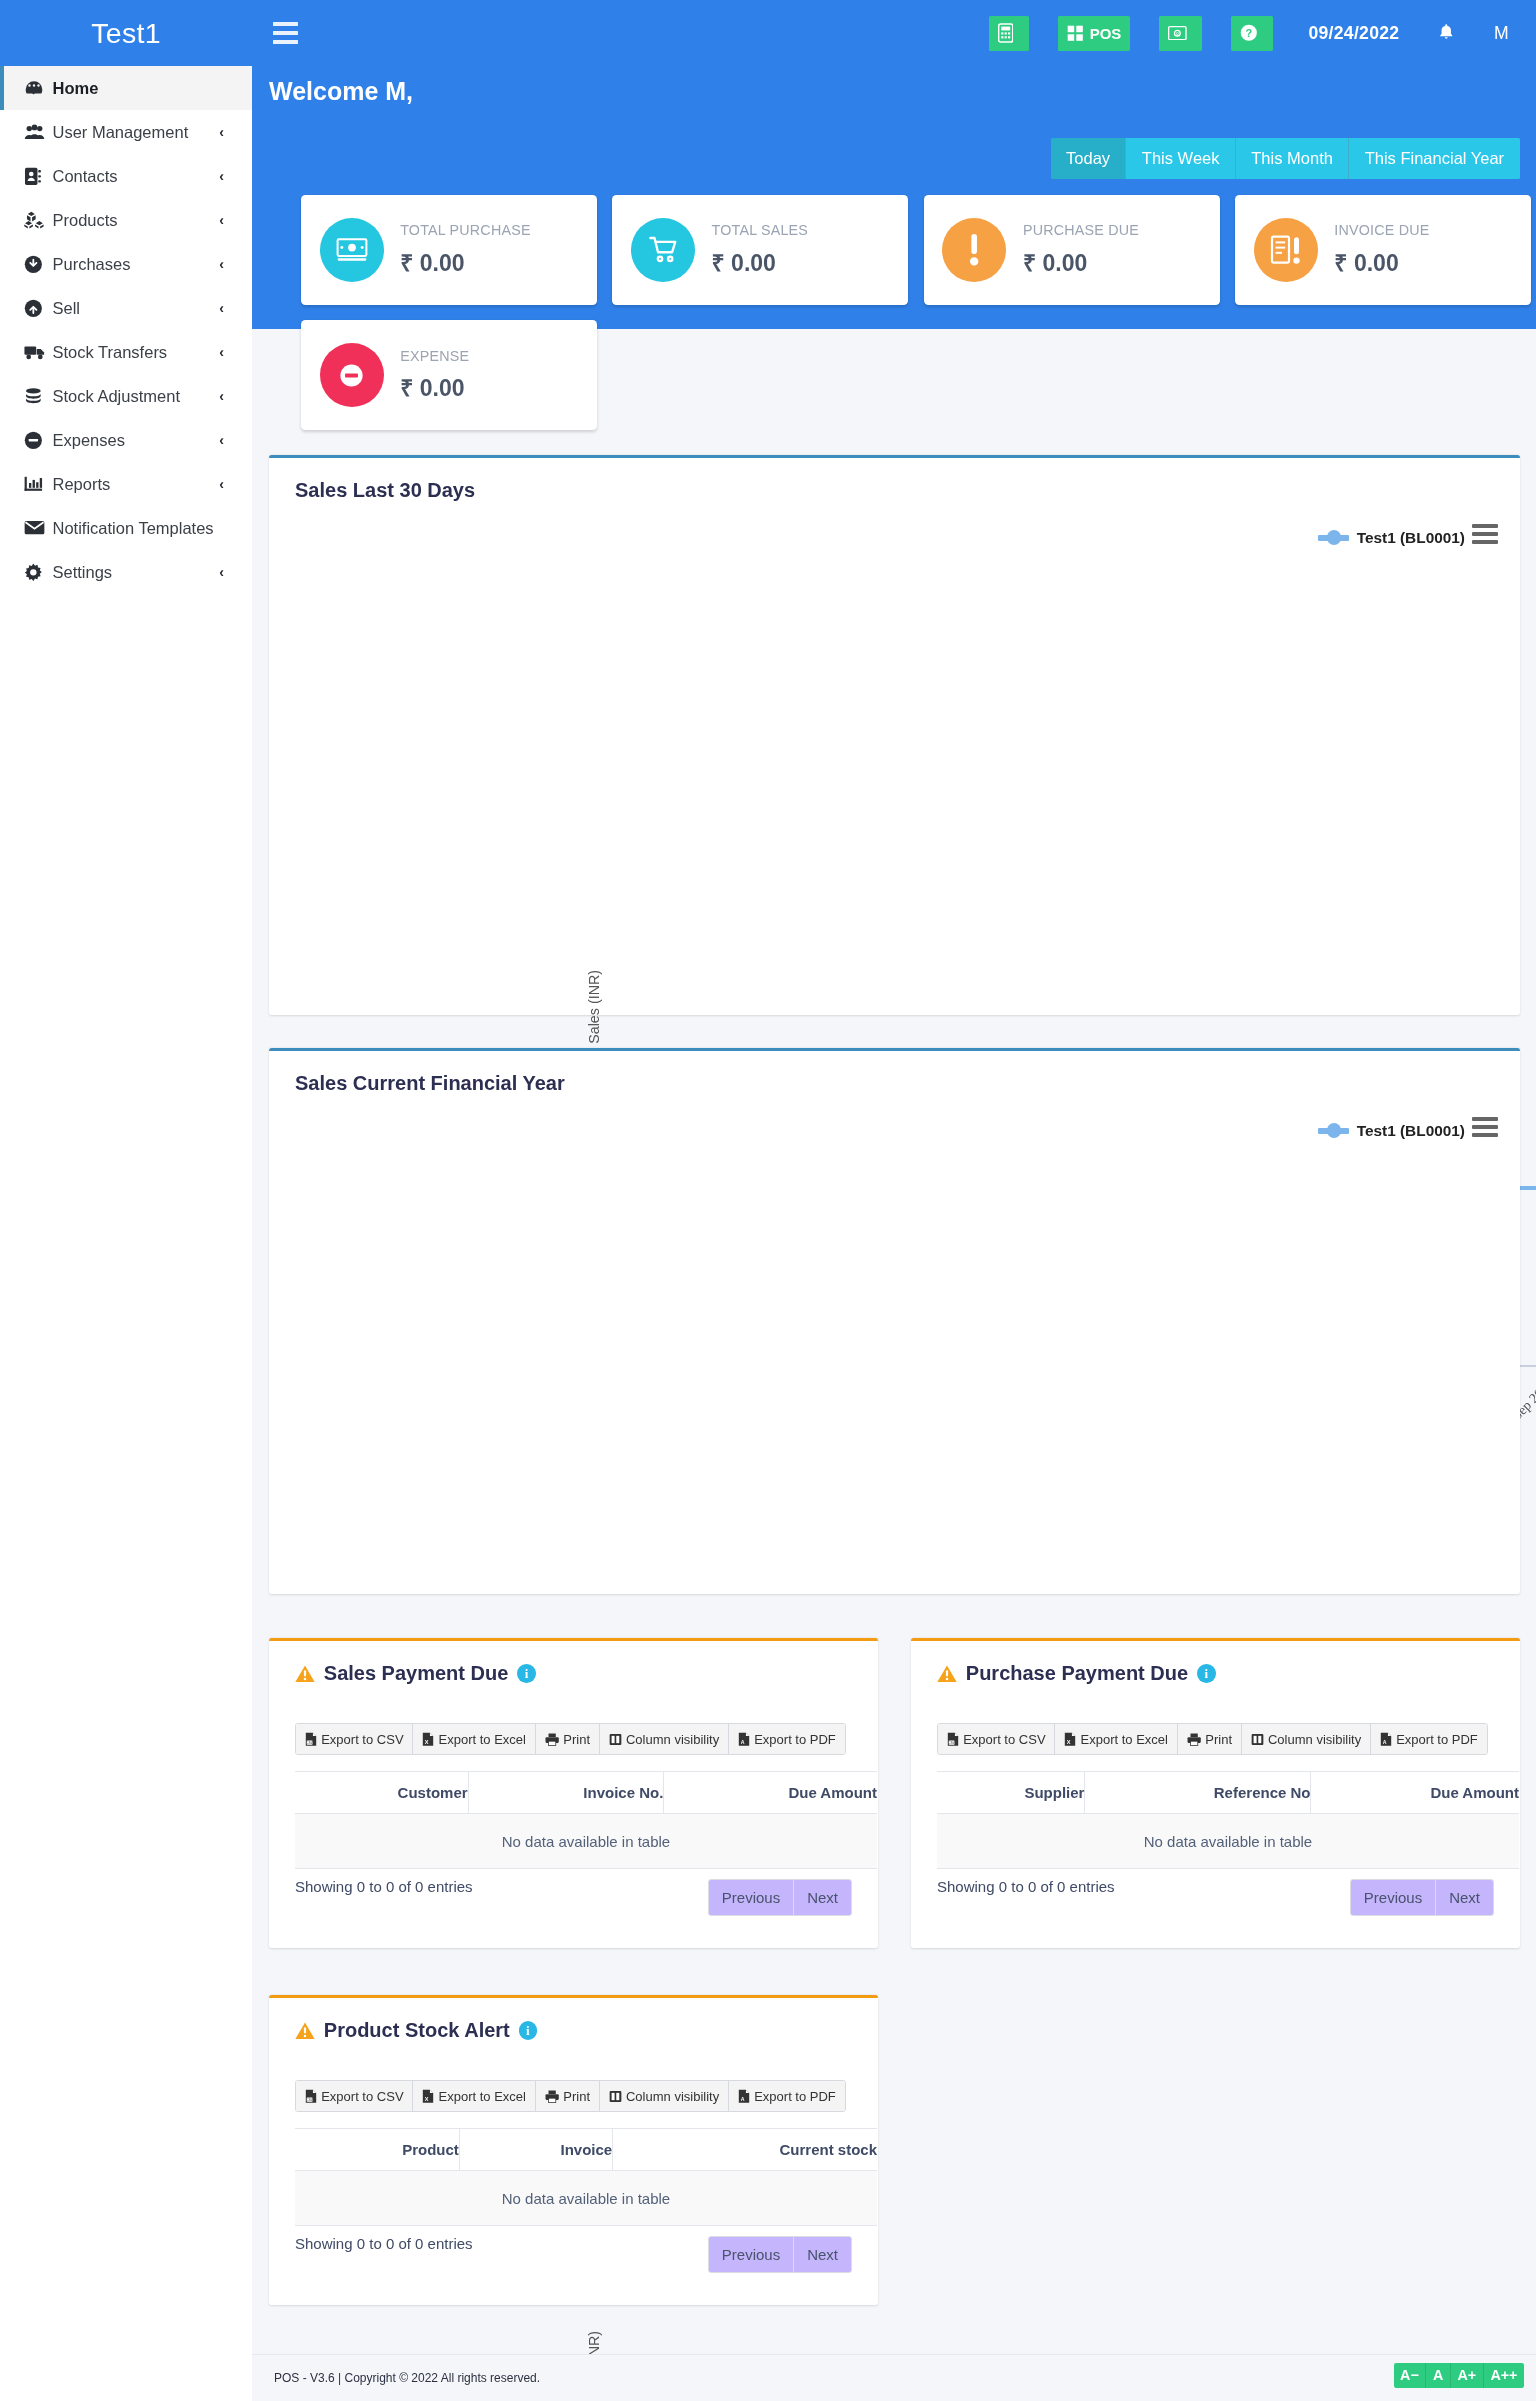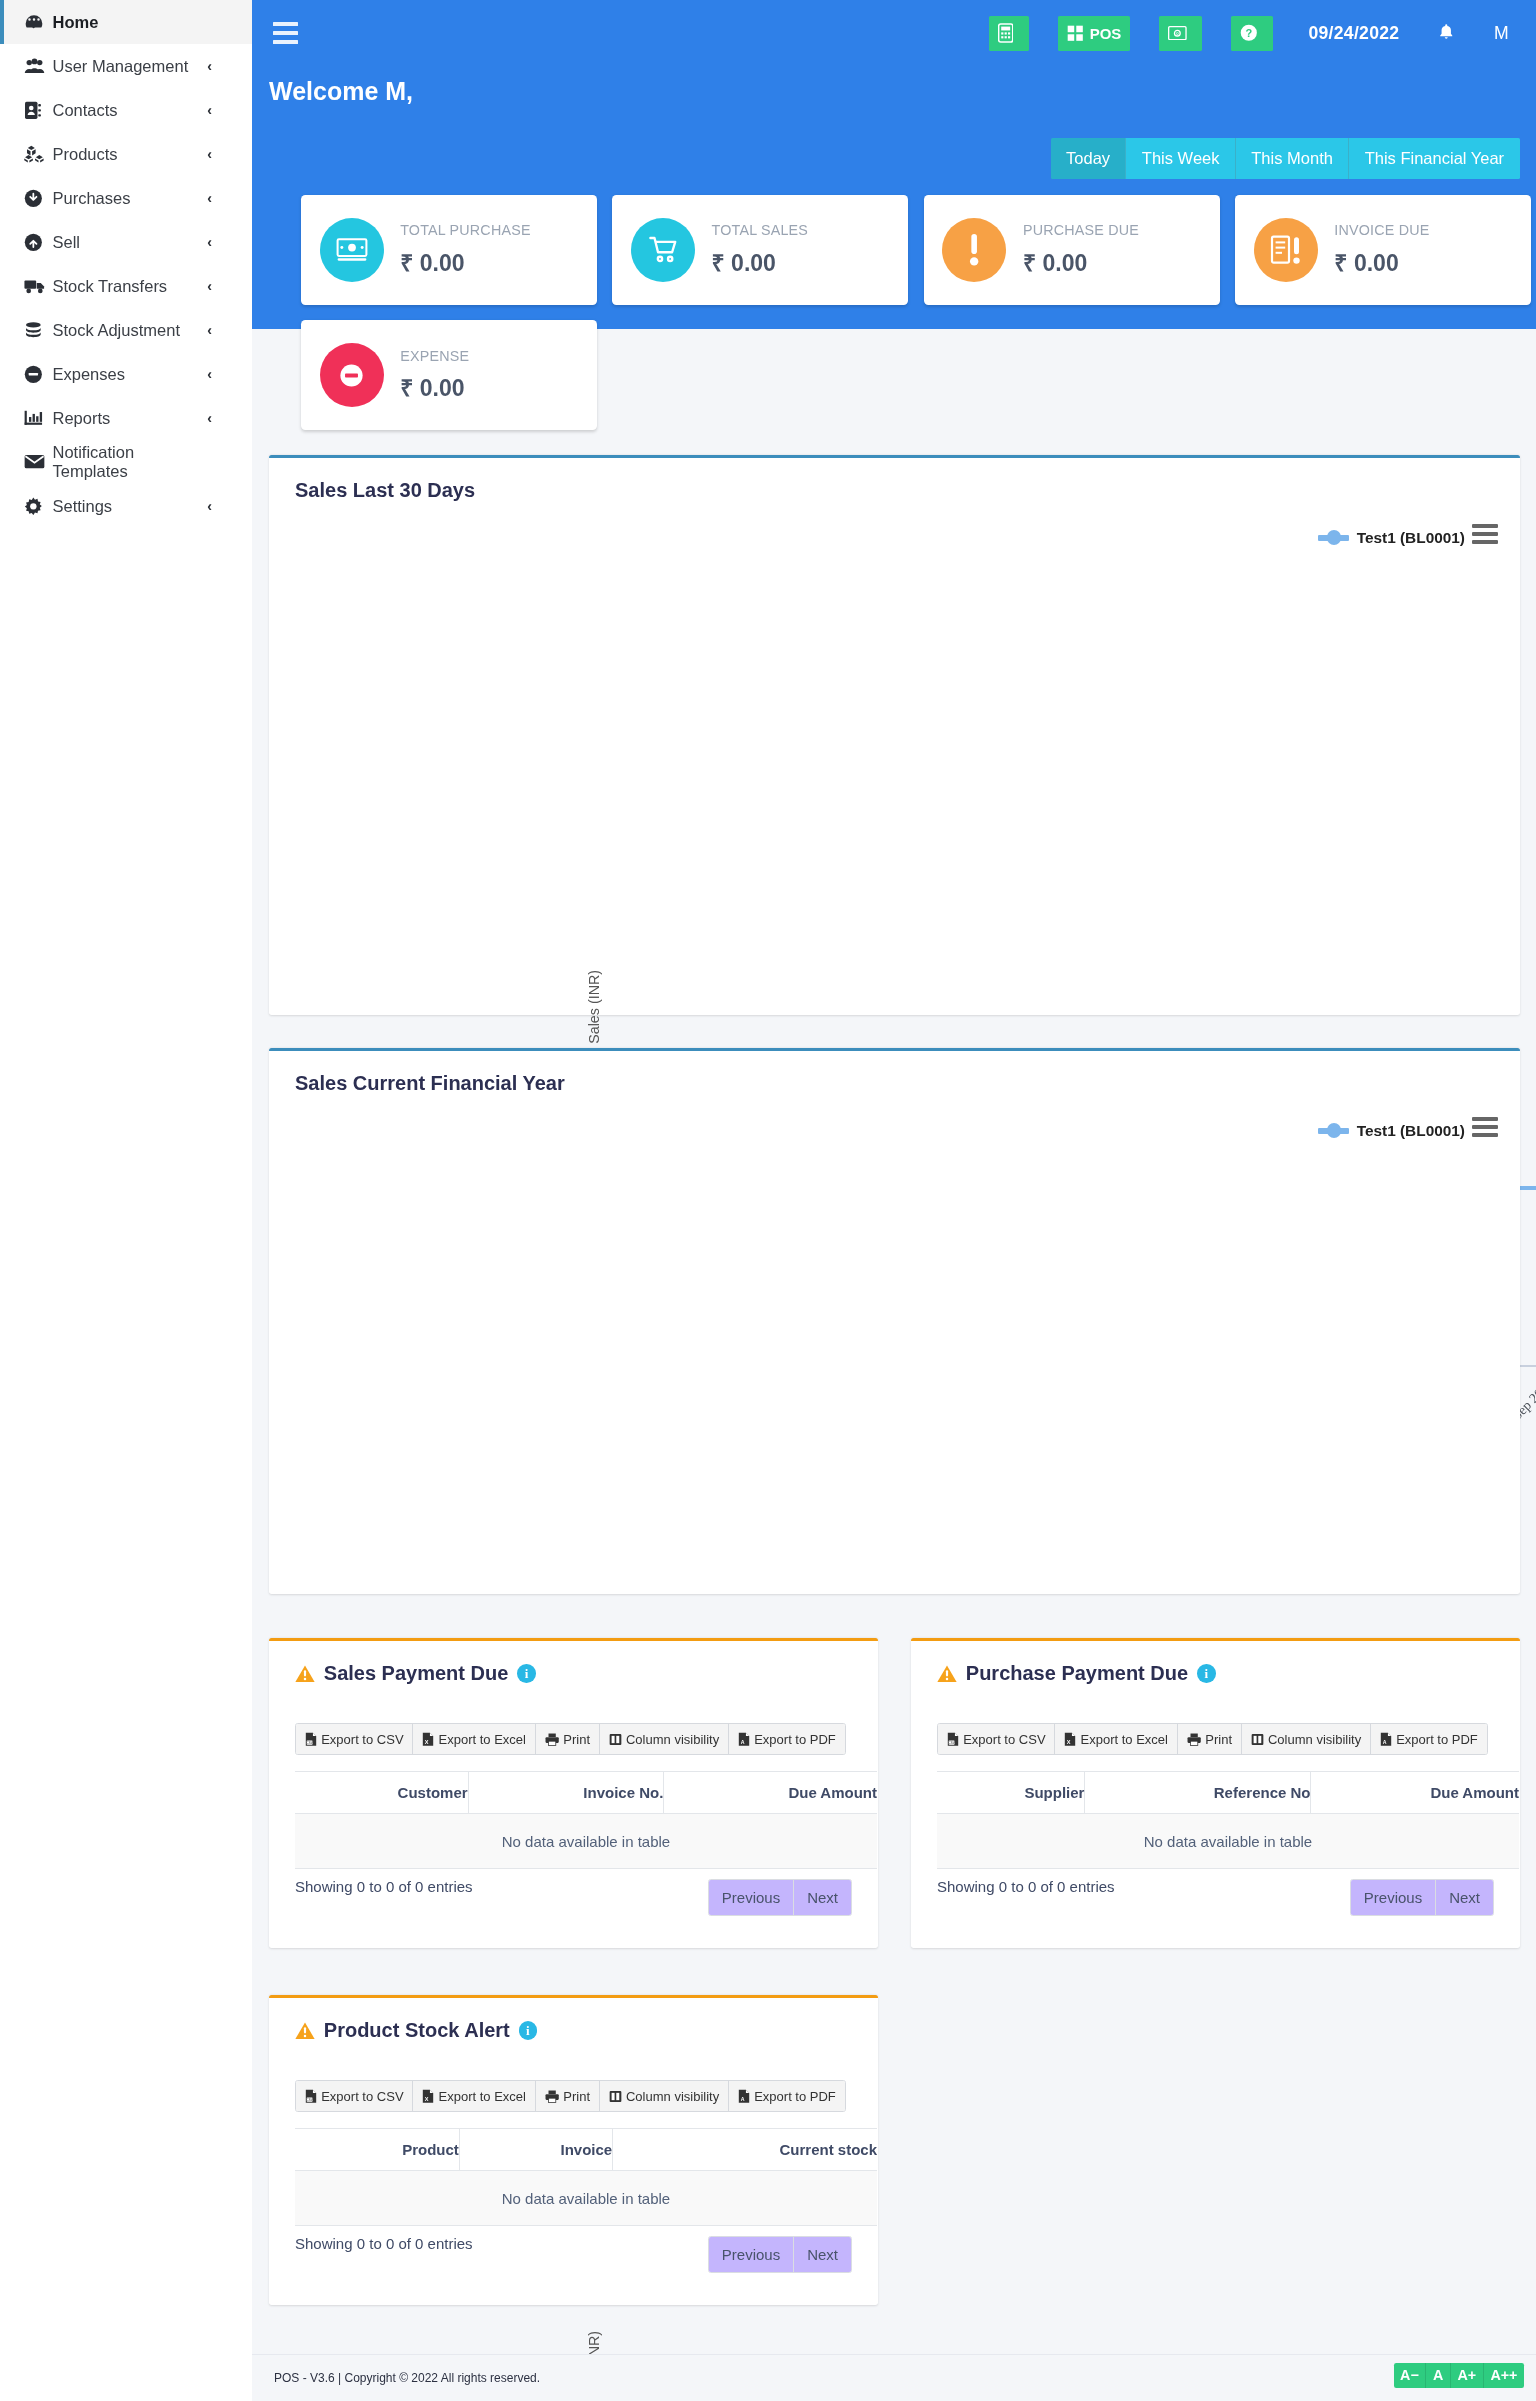--- a/index.html
+++ b/index.html
@@ -27,21 +27,21 @@
     justify-content: center;
     color: #ffffff;
     font-size: 28.5px;
     font-weight: 400;
     letter-spacing: 0.3px;
   }
   .side-item {
     display: flex;
     align-items: center;
     height: 44px;
-    padding: 0 40px 0 24px;
+    padding: 0 28px 0 24px;
     color: #3b3f46;
     font-size: 16.5px;
     position: relative;
     cursor: pointer;
     background: #ffffff;
   }
   .side-item.active {
     background: #f4f4f4;
     font-weight: 700;
     color: #1b1e23;
@@ -425,20 +425,21 @@
     left: 252px; top: 329px;
     width: 1284px; height: 2025px;
     background: #f4f6f9;
     z-index: 0;
   }
 </style>
 </head>
 <body>
 
 <div id="sidebar">
+  <div id="sidebar-brand">Test1</div>
   <div id="sidebar-items">
       <div class="side-item active">
         <span class="side-ico">
           <svg width="20" height="20" viewBox="0 0 24 24" fill="currentColor">
             <path d="M12 4a10 10 0 00-10 10 9.9 9.9 0 001.2 4.7h17.6A9.9 9.9 0 0022 14 10 10 0 0012 4zm-5.4 6.6a1.5 1.5 0 111.5-1.5 1.5 1.5 0 01-1.5 1.5zM12 7.6a1.5 1.5 0 11-1.5 1.5A1.5 1.5 0 0112 7.6zm5.4 3a1.5 1.5 0 111.5-1.5 1.5 1.5 0 01-1.5 1.5zM16 12.6l-4.2 3.7a1.6 1.6 0 101.2 1.2z"></path>
           </svg>
         </span>
         <span class="side-label">Home</span>
       </div>
       <div class="side-item">

